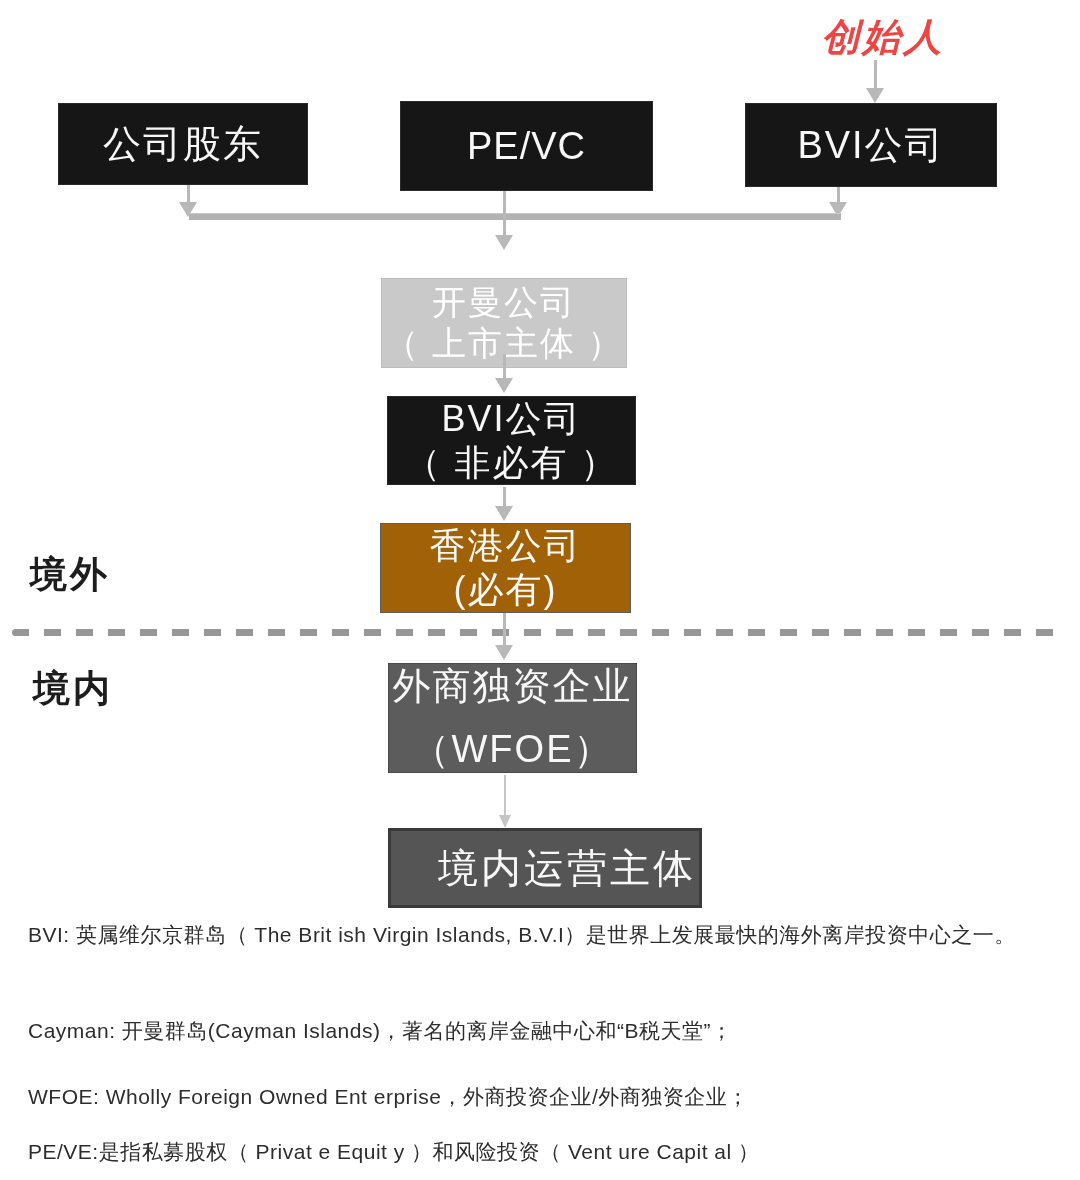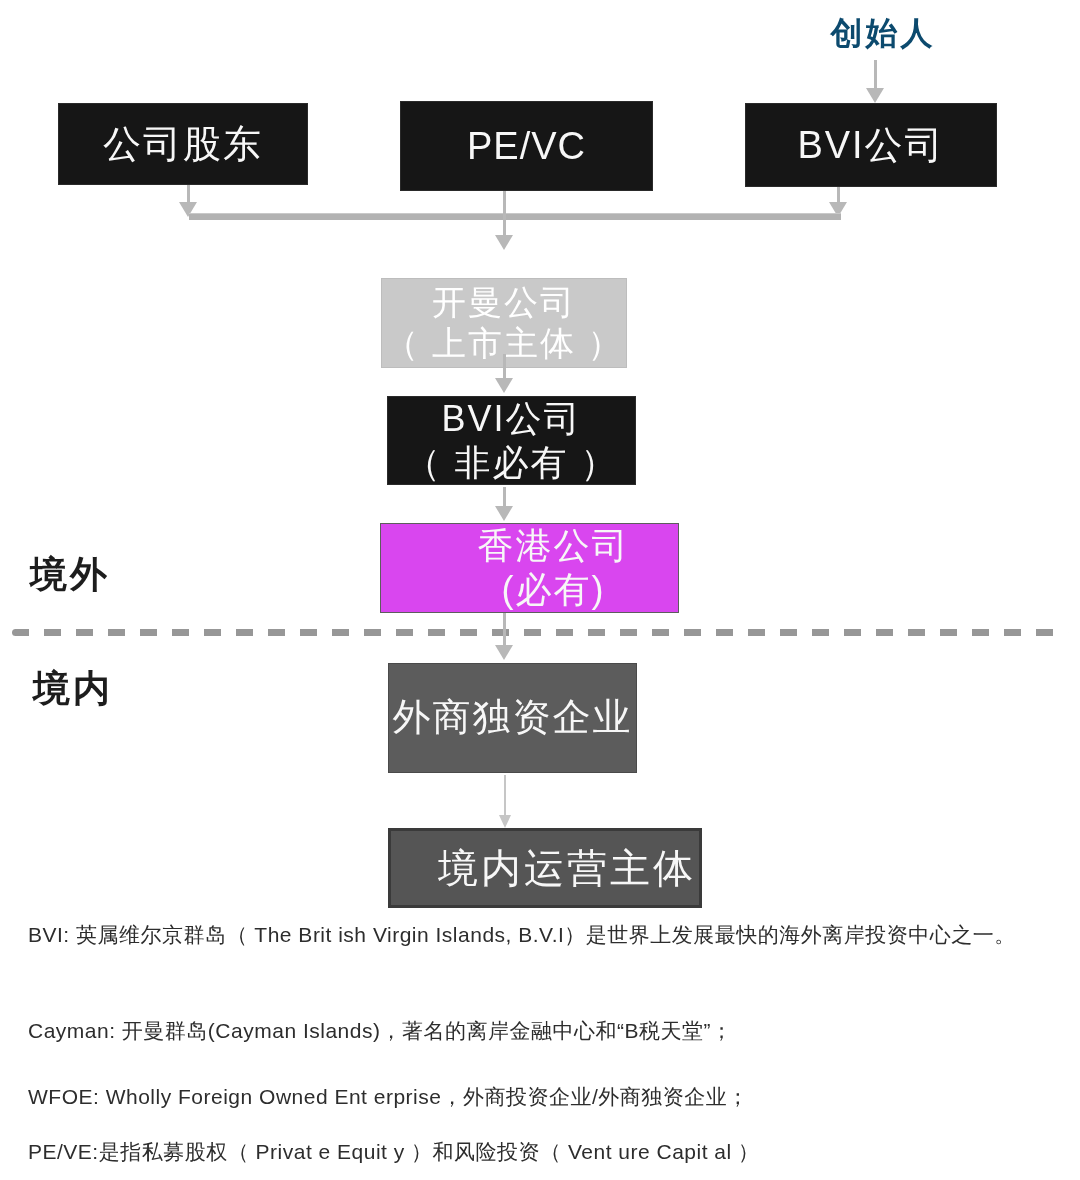--- a/index.html
+++ b/index.html
@@ -8,21 +8,21 @@
     font-family:"Liberation Sans", sans-serif;overflow:hidden;
   }
   
   .box{
     position:absolute;display:flex;flex-direction:column;
     align-items:center;justify-content:center;text-align:center;
     color:#f7f7f7;letter-spacing:2px;line-height:1.22;
   }
   .box-black{background:#161616;box-shadow:0 0 0 1px #2a2a2a inset;}
   .box-lightgray{background:#c9c9c9;color:#ffffff;box-shadow:0 0 0 1px #bdbdbd inset;}
-  .box-gray{background:#d946ef;box-shadow:0 0 0 1px #5d5d5d inset;padding-left:48px;}
+  .box-gray{background:#a16207;box-shadow:0 0 0 1px #5d5d5d inset;}
   .box-darkgray{background:#5c5c5c;box-shadow:0 0 0 1px #4a4a4a inset;}
   .box-darkest{background:#555555;border:3px solid #3a3a3a;padding-left:44px;}
   
   .vline{position:absolute;width:3px;background:#b8b8b8;}
   .vline-thin{position:absolute;width:2px;background:#c6c6c6;}
   .hline{position:absolute;height:6px;background:#b2b2b2;border-top:1px solid #c9c9c9;}
   .ahead{
     position:absolute;width:0;height:0;
     border-left:9px solid transparent;border-right:9px solid transparent;
     border-top:15px solid #b8b8b8;
@@ -32,21 +32,21 @@
     border-left:6px solid transparent;border-right:6px solid transparent;
     border-top:13px solid #c6c6c6;
   }
   .dashline{
     position:absolute;height:7px;
     background:repeating-linear-gradient(90deg,
       #979797 0px, #979797 17px, transparent 17px, transparent 32px);
     border-radius:4px;
   }
   
-  .big-label{position:absolute;color:#0c4a6e;font-size:32px;font-weight:600;letter-spacing:3px;}
+  .big-label{position:absolute;color:#ef4444;font-size:38px;font-weight:600;letter-spacing:3px;font-style:italic;}
   .region-label{position:absolute;color:#1d1d1d;font-size:37px;font-weight:600;letter-spacing:3px;}
   
   .note{
     position:absolute;left:28px;width:1036px;color:#2d2d2d;
     font-size:21px;line-height:38px;letter-spacing:0.5px;margin:0;
   }
   
   .fs38{font-size:38px;}
   .fs36{font-size:36px;}
   .fs34{font-size:34px;}
@@ -115,20 +115,21 @@
 
 <div class="region-label" style="left:33px;top:664px;">境内</div>
 
 <div>
   <div class="vline" style="left:503px;top:613px;height:33px;"></div>
   <div class="ahead" style="left:495px;top:645px;"></div>
 </div>
 
 <div class="box box-darkgray fs38" style="left:388px;top:663px;width:249px;height:110px;line-height:1.3;gap:14px;">
   <div>外商独资企业</div>
+  <div>（WFOE）</div>
 </div>
 
 <div>
   <div class="vline-thin" style="left:504px;top:775px;height:42px;"></div>
   <div class="ahead-thin" style="left:499px;top:815px;"></div>
 </div>
 
 <div class="box box-darkest fs40" style="left:388px;top:828px;width:264px;height:74px;">
   <div>境内运营主体</div>
 </div>

